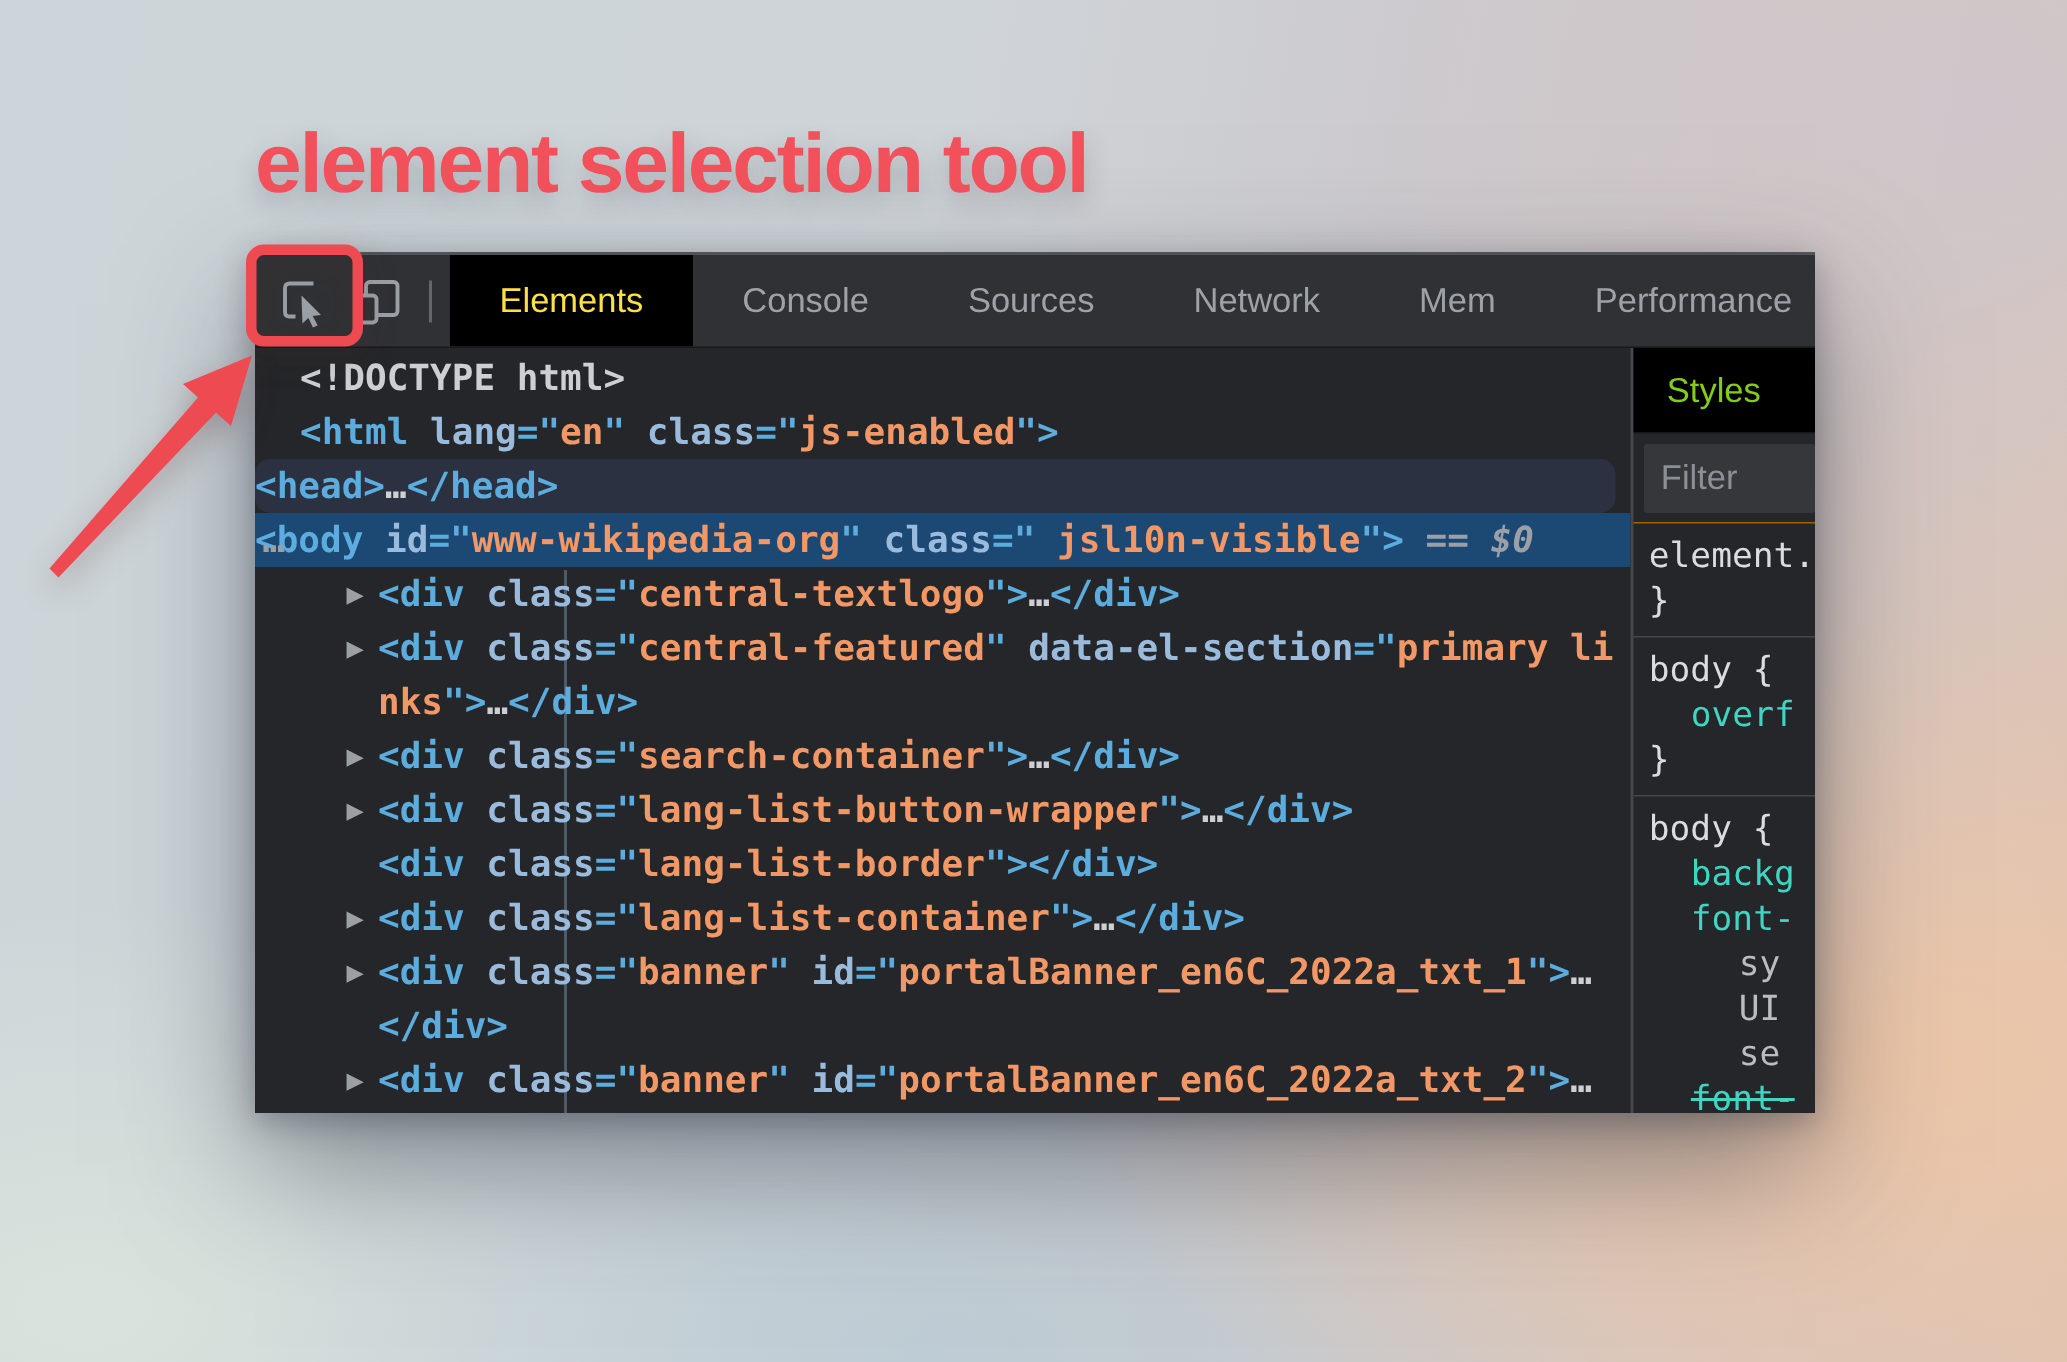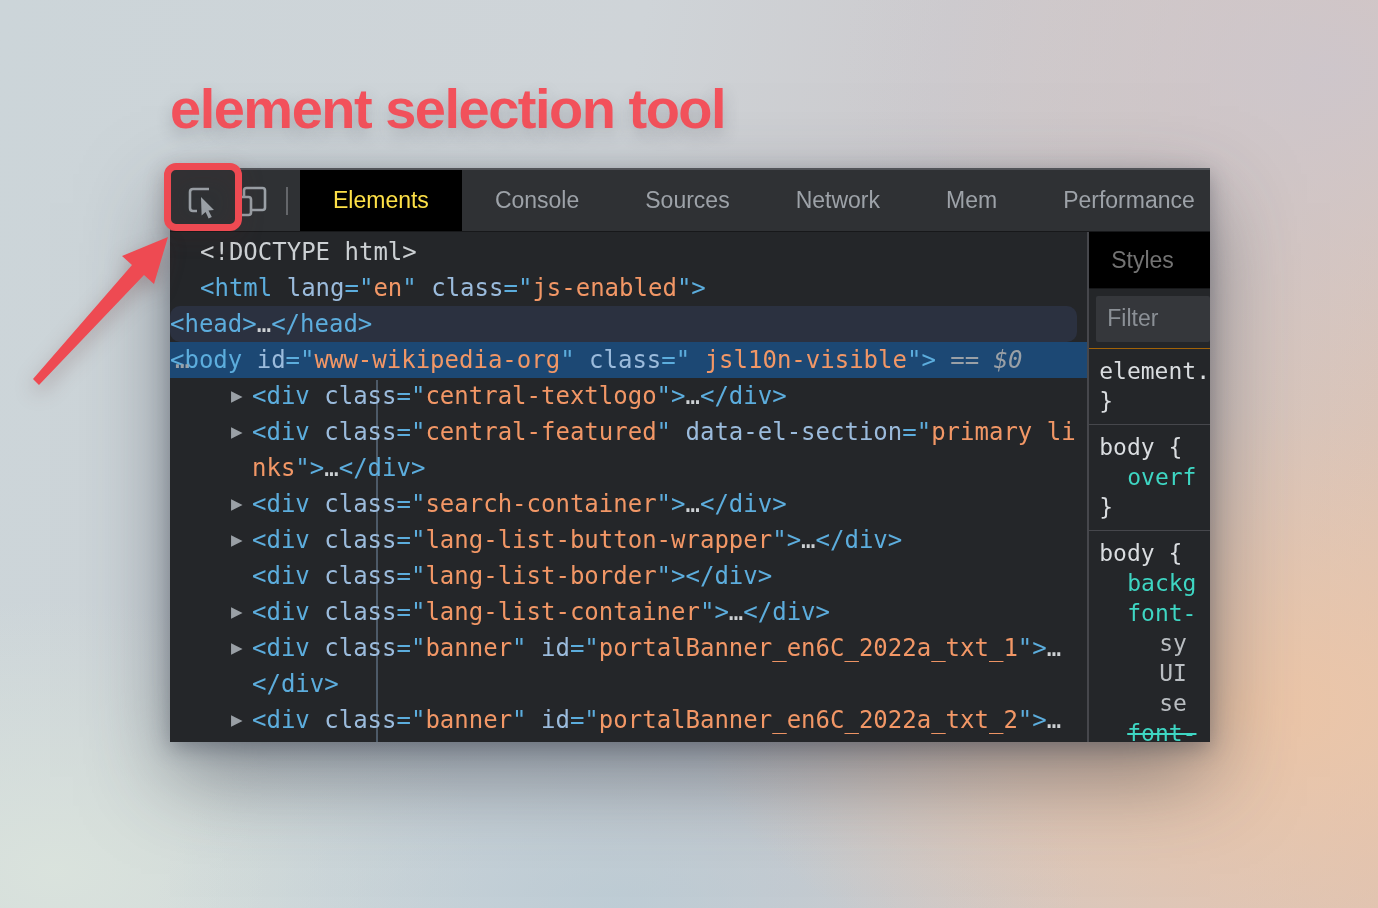--- a/index.html
+++ b/index.html
@@ -49,41 +49,41 @@
   .tab{ height:100%; display:flex; align-items:center; padding:0 33px;
         font-size:23px; color:#9da2a8; white-space:nowrap; }
   .tab.active{ background:#000; color:#fde047; }
 
   .content{ flex:1; display:flex; min-height:0; }
 
   
   .dom{ flex:1; position:relative; overflow:hidden; padding-top:2px;
         font-family:"DejaVu Sans Mono", monospace; font-size:24px; line-height:36px; }
   .guide{ position:absolute; left:206px; top:148px; bottom:0; width:2px; background:#4d5a68; }
-  .dom-row{ height:36px; white-space:pre; position:relative; }
+  .dom-row{ height:36px; white-space:pre; position:relative;font-weight:bold; }
   .ind-0{ padding-left:30px; }
   .ind-1{ }
   .ind-2{ padding-left:82px; }
   .ind-cont{ padding-left:82px; }
   .dom-row.hover{ background:#2b3140; border-radius:10px; width:calc(100% - 10px); }
   .dom-row.selected{ background:#1c4874; }
   .dom-arrow{ display:inline-block; width:21px; margin-left:-21px; font-size:15px;
               color:#9aa0a6; font-family:"DejaVu Sans", sans-serif;
               transform:translateY(-3px); }
   .dom-dots{ position:absolute; left:5px; top:0; color:#9aa0a6; letter-spacing:-2px; }
   .tk-t{ color:#5caddd; }
   .tk-a{ color:#9bbbdc; }
   .tk-v{ color:#f29766;text-align:right; }
   .tk-p{ color:#ccd0d3; }
   .tk-d{ color:#9aa0a6; font-style:italic; }
 
   
   .sidebar{ flex:0 0 121px; border-left:2px solid #46474c; display:flex; flex-direction:column; }
   .styles-tabrow{ height:57px; flex:0 0 57px; border-bottom:1px solid #17181a; background:#2f3134; }
-  .styles-tab{ height:100%; background:#000; color:#737373; font-size:23px;
+  .styles-tab{ height:100%; background:#000; color:#84cc16; font-size:23px;
                display:flex; align-items:center; padding-left:22px; }
   .filter-row{ height:60px; flex:0 0 60px; border-bottom:1px solid #a16207;
                display:flex; align-items:center; padding-left:7px;justify-content:center; }
   .filter-input{ width:100%; height:46px; background:#35373b; border:none; outline:none;
                  color:#c6c9cc; font-size:23px; padding-left:11px; border-radius:2px;
                  font-family:"Liberation Sans", sans-serif; }
   .filter-input::placeholder{ color:#8b9096; opacity:1; }
   .css-sections{ flex:1; overflow:hidden; font-family:"DejaVu Sans Mono", monospace;
                  font-size:23px; line-height:30px; }
   .css-section{ padding:7px 0 8px 10px; border-bottom:1px solid #46474c; }

